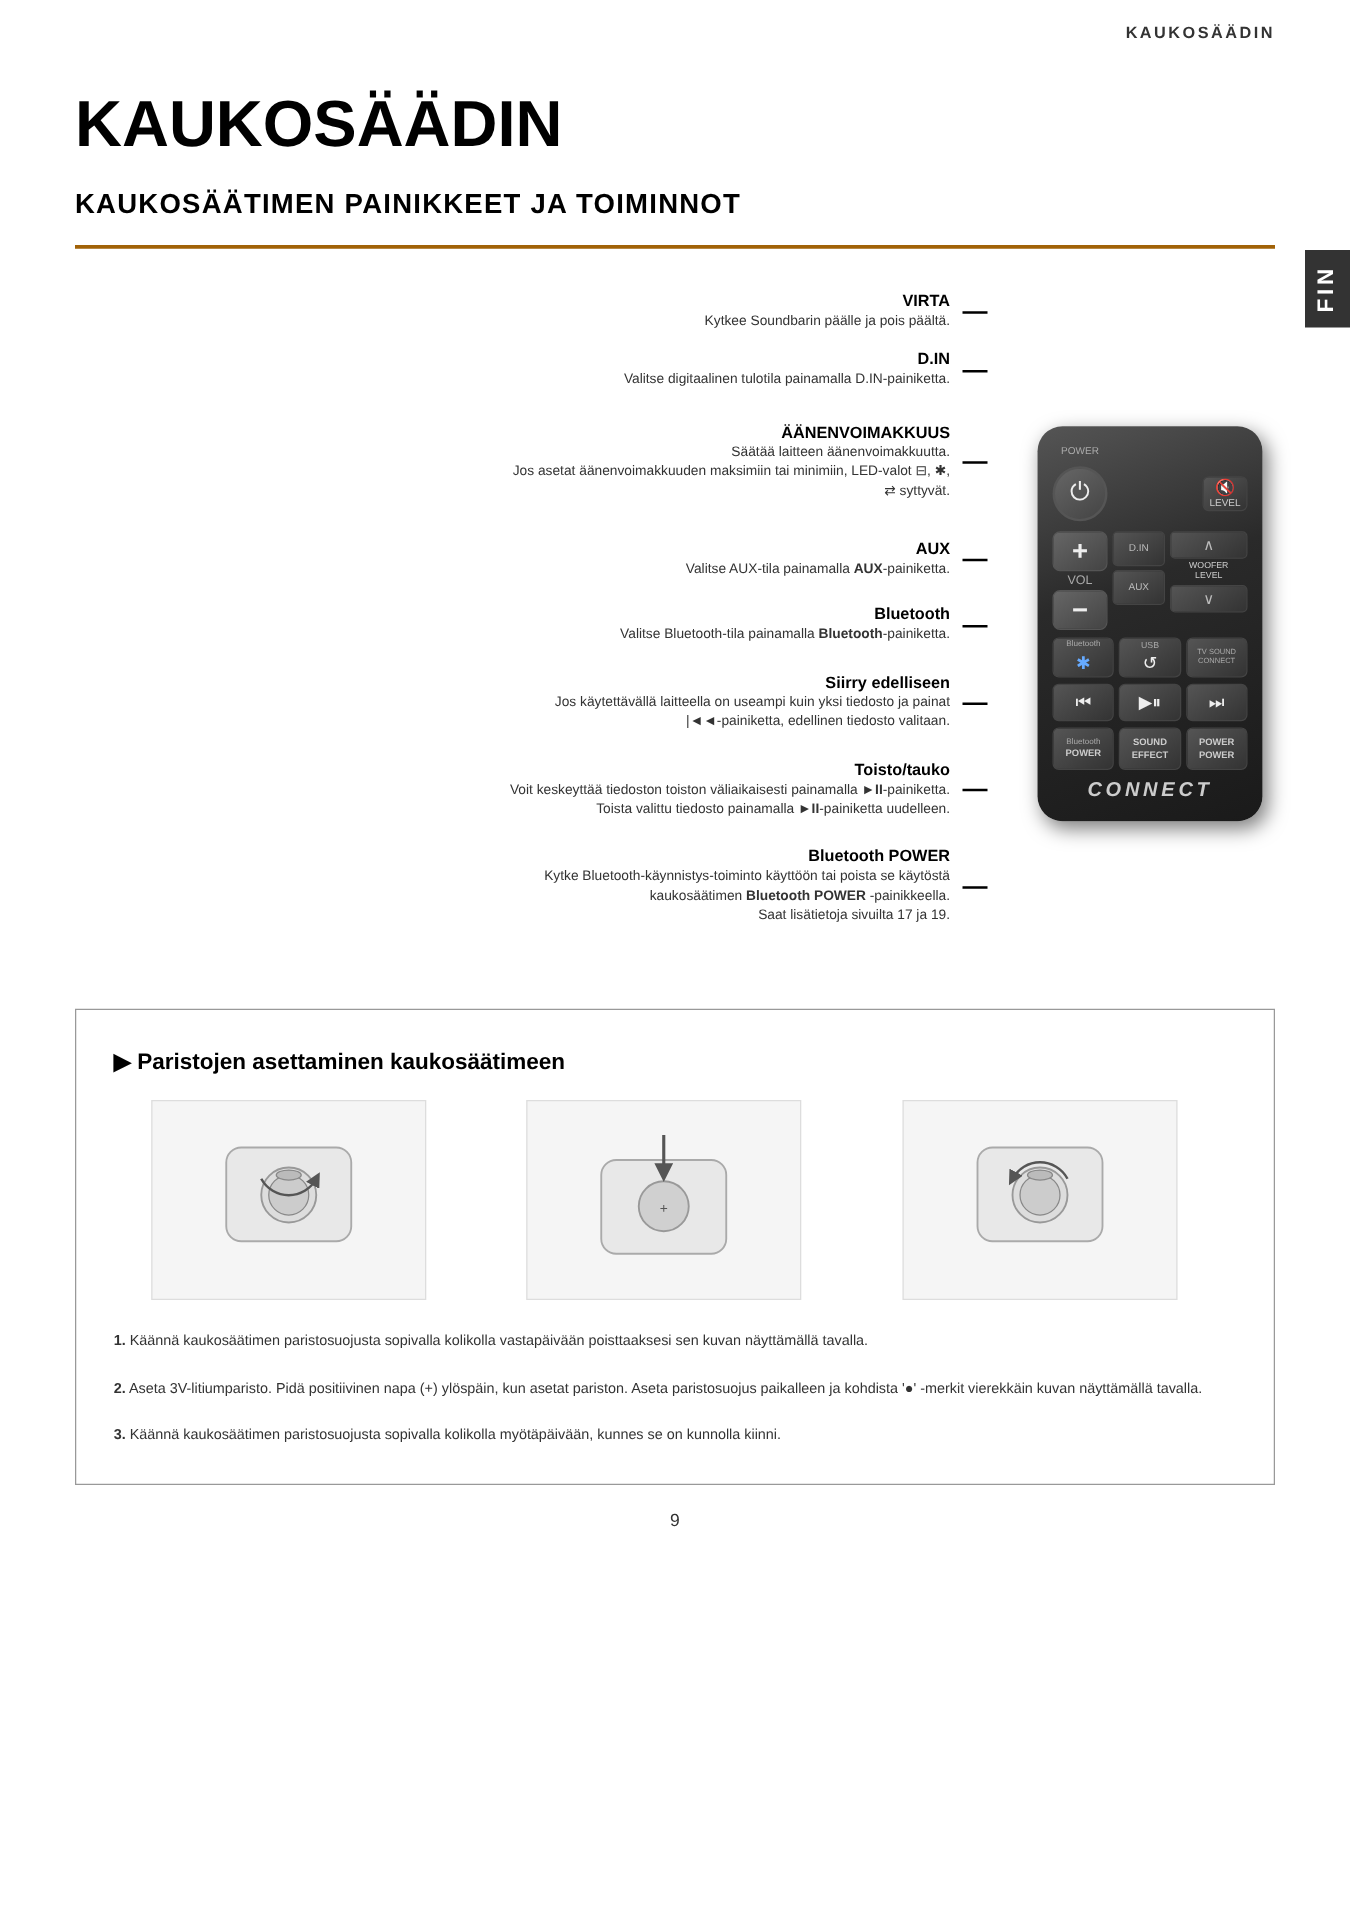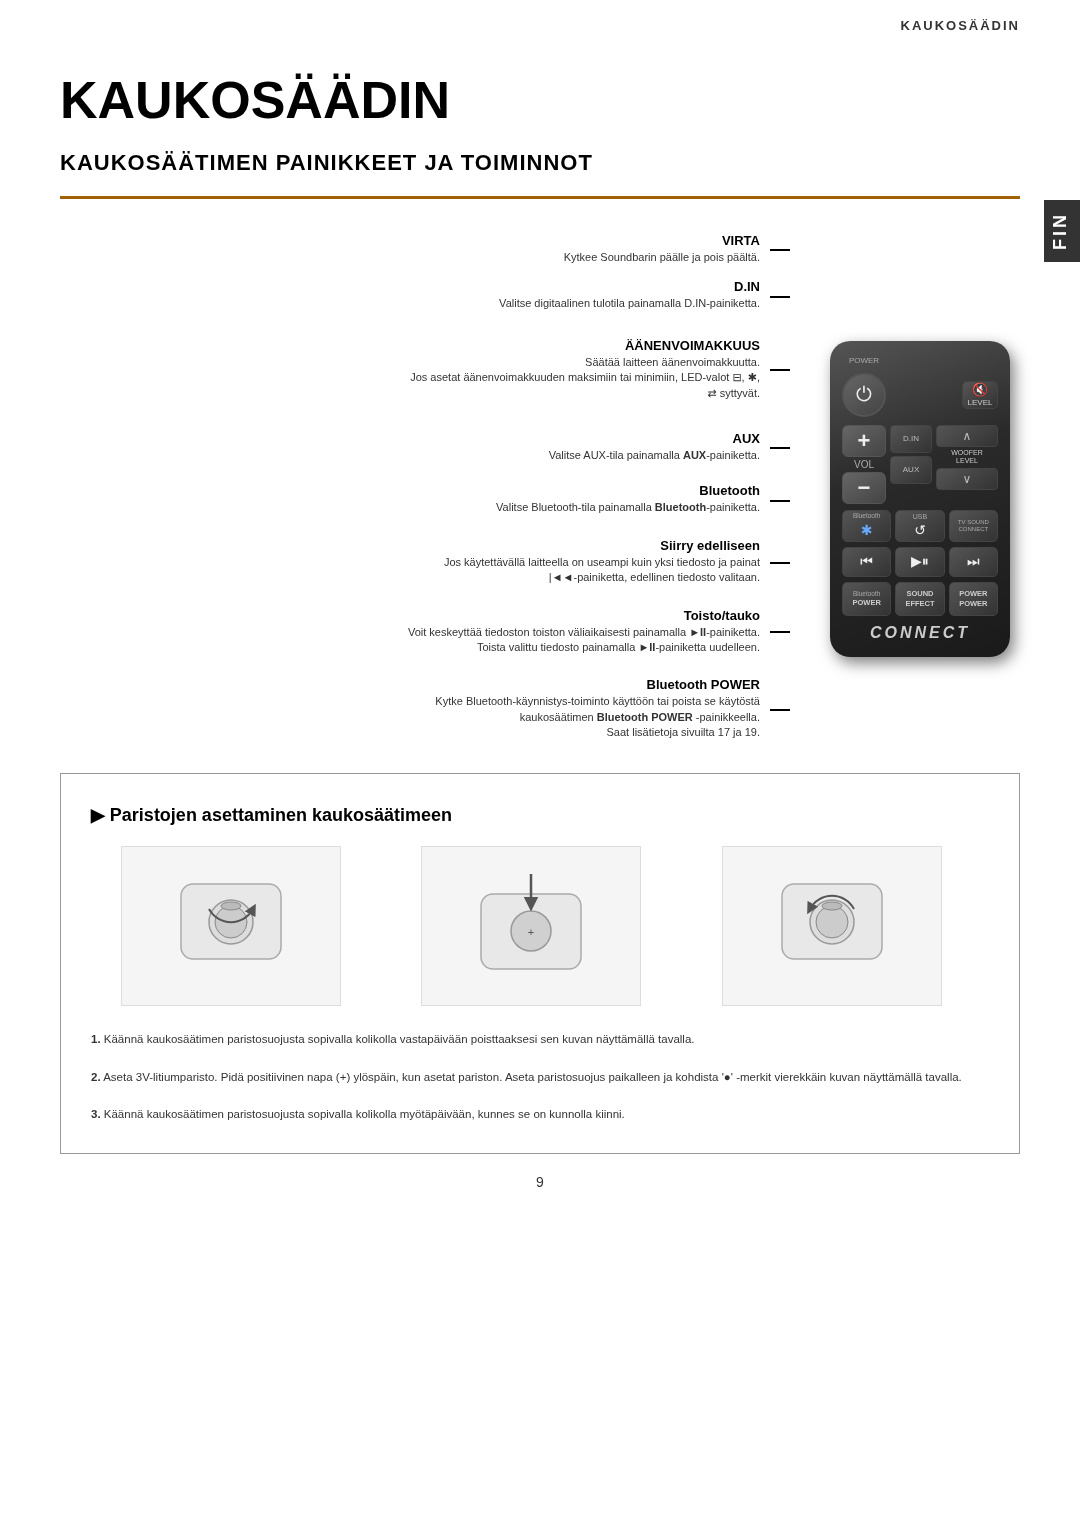--- a/index.html
+++ b/index.html
@@ -301,21 +301,21 @@
       color: #ccc;
       font-size: 16px;
       font-weight: bold;
       text-align: center;
       letter-spacing: 3px;
       margin-top: 8px;
       font-style: italic;
     }
     
     .battery-section {
-      margin-top: 19px;
+      margin-top: 53px;
       border: 1px solid #999;
       padding: 30px 47px 30px 30px;
     }
     .battery-title {
       font-size: 18px;
       font-weight: bold;
       margin-bottom: 20px;
     }
     .battery-images {
       display: flex;

